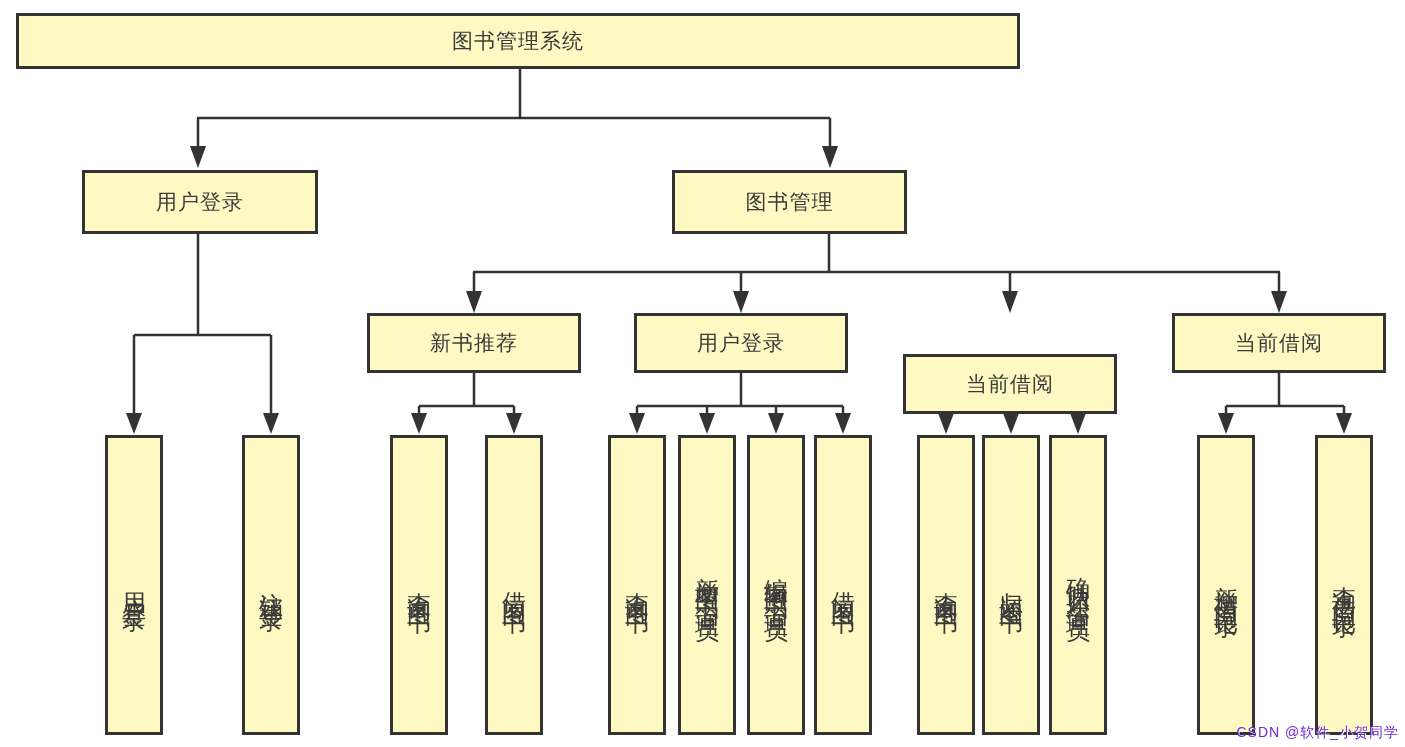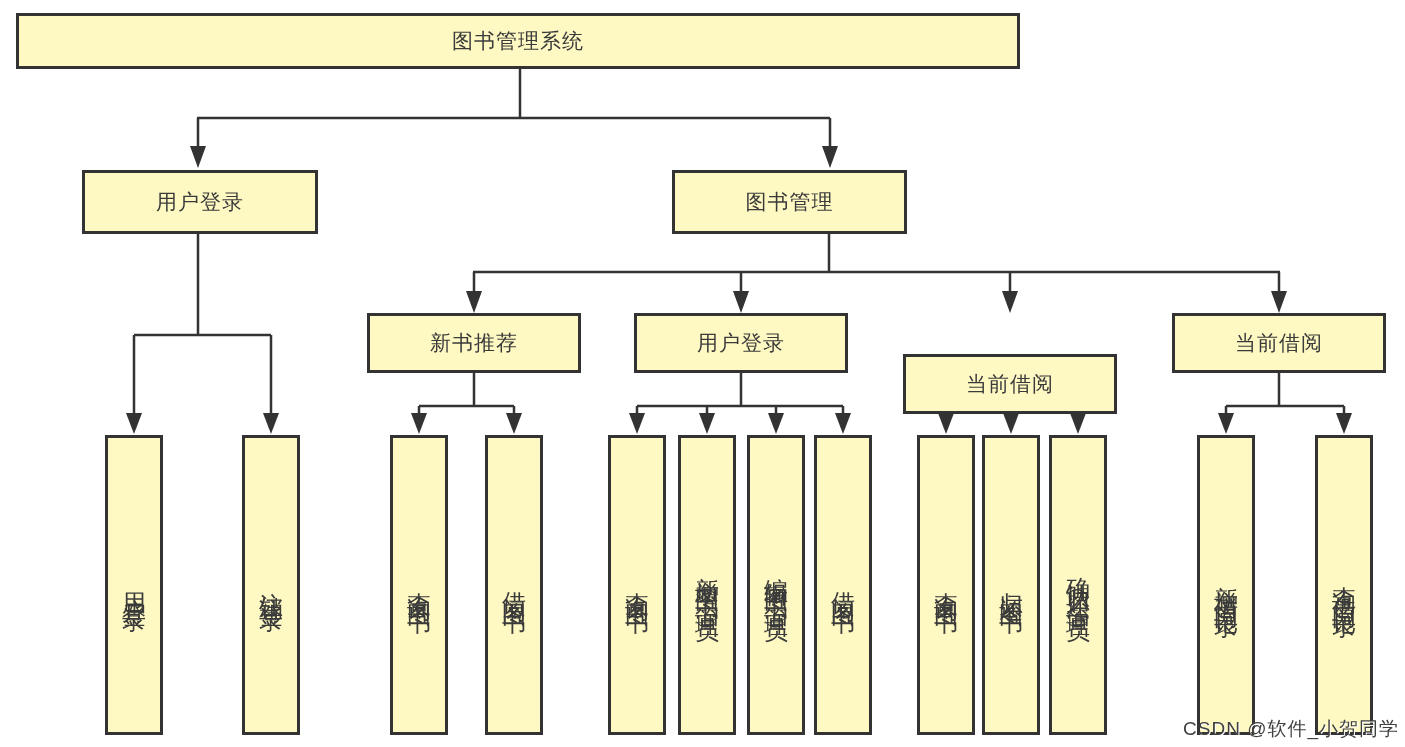--- a/index.html
+++ b/index.html
@@ -41,22 +41,22 @@
   .node.v {
     writing-mode: vertical-rl; 
     font-size: 24px;
     letter-spacing: 6px;
     line-height: 1;
   }
   .watermark {
     position: absolute;
     right: 6px;
     bottom: 5px;
-    font-size: 19px;
-    color: #404040;
+    font-size: 14px;
+    color: #6d28d9;
     letter-spacing: 1px;
     text-shadow: 1px 1px 0 #ffffff;
     white-space: nowrap;
   }
 </style>
 </head>
 <body>
 
 <div class="canvas">
 

